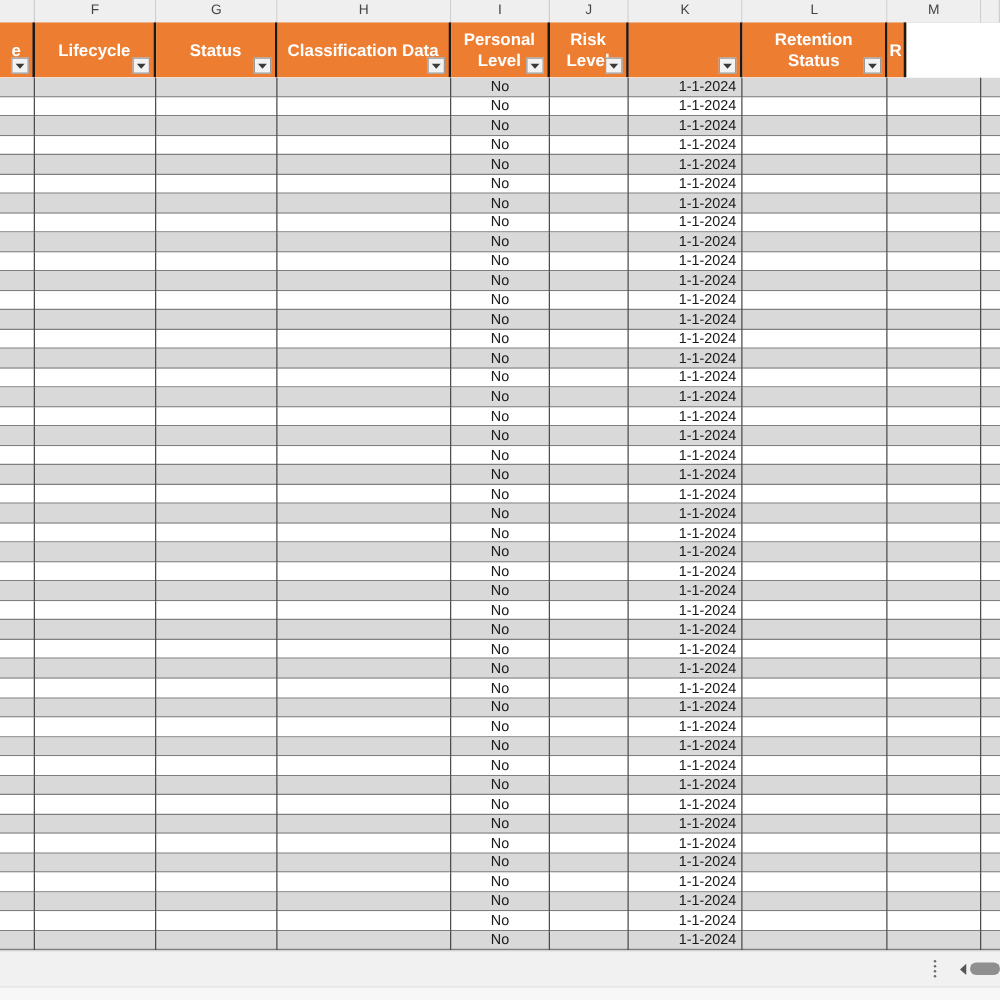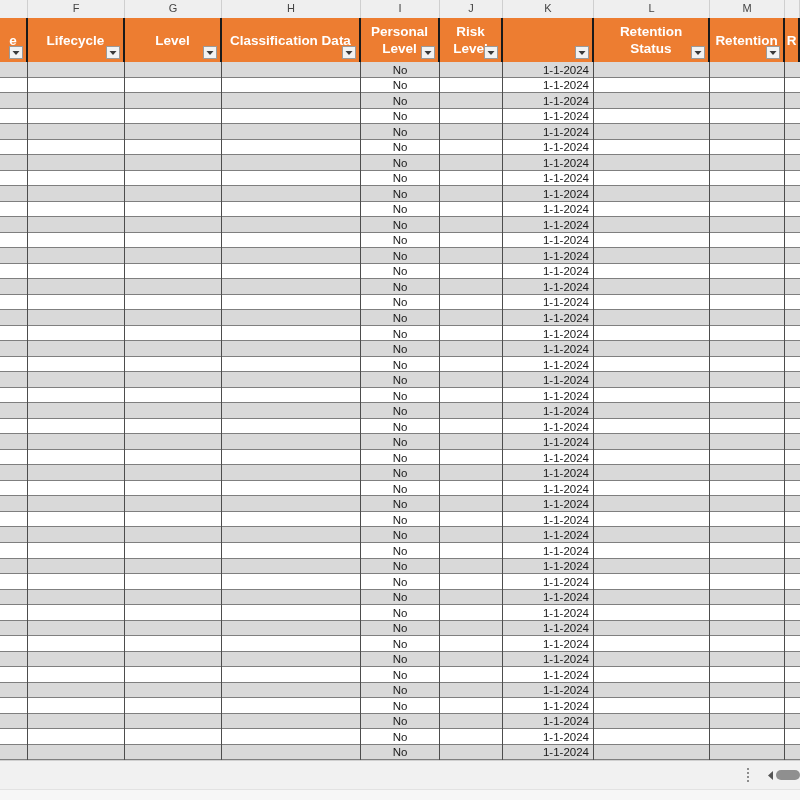--- a/index.html
+++ b/index.html
@@ -220,21 +220,21 @@
       </div>
       <div class="th" style="width: 97px; flex: 0 0 97px;">
         <span class="th-label">Lifecycle</span>
         <span class="filter-btn">
           <svg width="8" height="6" viewBox="0 0 8 6" aria-hidden="true">
             <path d="M0.5 1 L7.5 1 L4 5 Z" fill="#3a3a3a"></path>
           </svg>
         </span>
       </div>
       <div class="th" style="width: 97px; flex: 0 0 97px;">
-        <span class="th-label">Level</span>
+        <span class="th-label">Status</span>
         <span class="filter-btn">
           <svg width="8" height="6" viewBox="0 0 8 6" aria-hidden="true">
             <path d="M0.5 1 L7.5 1 L4 5 Z" fill="#3a3a3a"></path>
           </svg>
         </span>
       </div>
       <div class="th" style="width: 139px; flex: 0 0 139px;">
         <span class="th-label">Classification Data</span>
         <span class="filter-btn">
           <svg width="8" height="6" viewBox="0 0 8 6" aria-hidden="true">
@@ -260,28 +260,20 @@
       </div>
       <div class="th two-line" style="width: 91px; flex: 0 0 91px;">
         <span class="filter-btn">
           <svg width="8" height="6" viewBox="0 0 8 6" aria-hidden="true">
             <path d="M0.5 1 L7.5 1 L4 5 Z" fill="#3a3a3a"></path>
           </svg>
         </span>
       </div>
       <div class="th" style="width: 116px; flex: 0 0 116px;">
         <span class="th-label">Retention Status</span>
-        <span class="filter-btn">
-          <svg width="8" height="6" viewBox="0 0 8 6" aria-hidden="true">
-            <path d="M0.5 1 L7.5 1 L4 5 Z" fill="#3a3a3a"></path>
-          </svg>
-        </span>
-      </div>
-      <div class="th" style="width: 75px; flex: 0 0 75px;">
-        <span class="th-label">Retention</span>
         <span class="filter-btn">
           <svg width="8" height="6" viewBox="0 0 8 6" aria-hidden="true">
             <path d="M0.5 1 L7.5 1 L4 5 Z" fill="#3a3a3a"></path>
           </svg>
         </span>
       </div>
       <div class="th" style="width: 15px; flex: 0 0 15px;">
         <span class="th-label">R</span>
       </div>
     </div>

